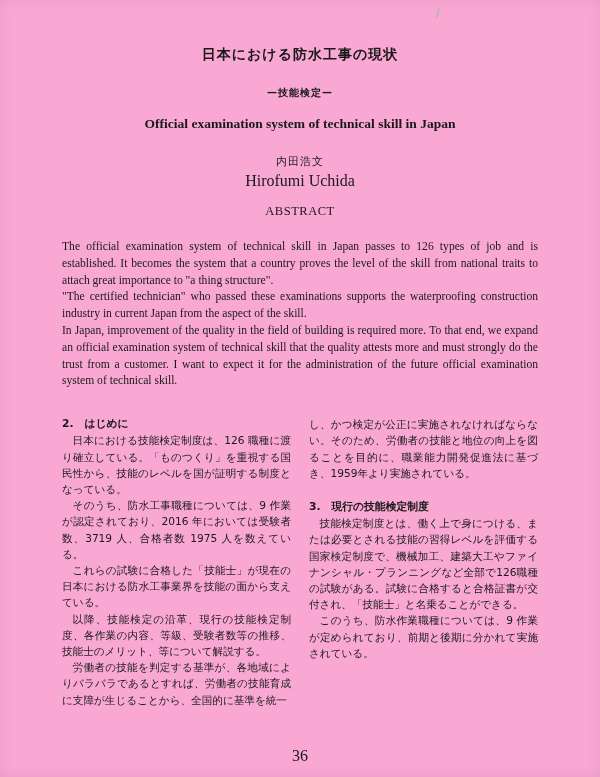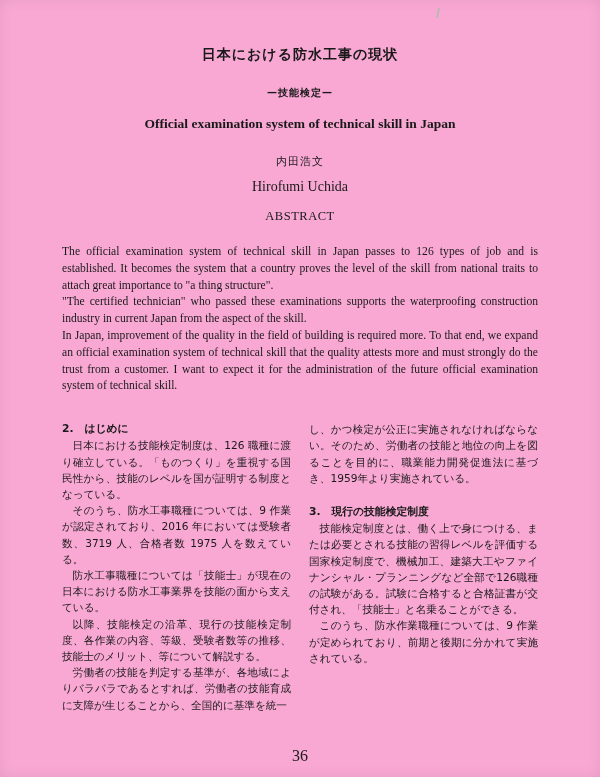--- a/index.html
+++ b/index.html
@@ -29,22 +29,22 @@
   .title-en{
     font-size:13.5px;font-weight:bold;
     margin-top:16px;
   }
   .author-ja{
     font-size:11px;
     font-family:"DejaVu Sans","Liberation Sans",sans-serif;
     margin-top:22px;letter-spacing:1px;
   }
   .author-en{
-    font-size:14px;
-    margin-top:10px;
+    font-size:16px;
+    margin-top:3px;
   }
   .abstract-head{
     font-size:12.5px;font-weight:normal;
     margin-top:14px;letter-spacing:0.5px;
   }
   .abstract{
     margin-top:20px;
     font-size:11.6px;
     line-height:16.8px;
     text-align:justify;
@@ -103,21 +103,21 @@
     <p>"The certified technician" who passed these examinations supports the waterproofing construction industry in current Japan from the aspect of the skill.</p>
     <p>In Japan, improvement of the quality in the field of building is required more. To that end, we expand an official examination system of technical skill that the quality attests more and must strongly do the trust from a customer. I want to expect it for the administration of the future official examination system of technical skill.</p>
   </div>
 
   <div class="columns">
 
     <div class="col">
       <p class="sec-head">2.　はじめに</p>
       <p class="indent">日本における技能検定制度は、126 職種に渡り確立している。「ものつくり」を重視する国民性から、技能のレベルを国が証明する制度となっている。</p>
       <p class="indent">そのうち、防水工事職種については、9 作業が認定されており、2016 年においては受験者数、3719 人、合格者数 1975 人を数えている。</p>
-      <p class="indent">防水工事職種については「技能士」が現在の日本における防水工事業界を技能の面から支えている。</p>
+      <p class="indent">これらの試験に合格した「技能士」が現在の日本における防水工事業界を技能の面から支えている。</p>
       <p class="indent">以降、技能検定の沿革、現行の技能検定制度、各作業の内容、等級、受験者数等の推移、技能士のメリット、等について解説する。</p>
       <p class="indent">労働者の技能を判定する基準が、各地域によりバラバラであるとすれば、労働者の技能育成に支障が生じることから、全国的に基準を統一</p>
     </div>
 
     <div class="col">
       <p>し、かつ検定が公正に実施されなければならない。そのため、労働者の技能と地位の向上を図ることを目的に、職業能力開発促進法に基づき、1959年より実施されている。</p>
       <p class="sec-head later">3.　現行の技能検定制度</p>
       <p class="indent">技能検定制度とは、働く上で身につける、または必要とされる技能の習得レベルを評価する国家検定制度で、機械加工、建築大工やファイナンシャル・プランニングなど全部で126職種の試験がある。試験に合格すると合格証書が交付され、「技能士」と名乗ることができる。</p>
       <p class="indent">このうち、防水作業職種については、9 作業が定められており、前期と後期に分かれて実施されている。</p>
     </div>

